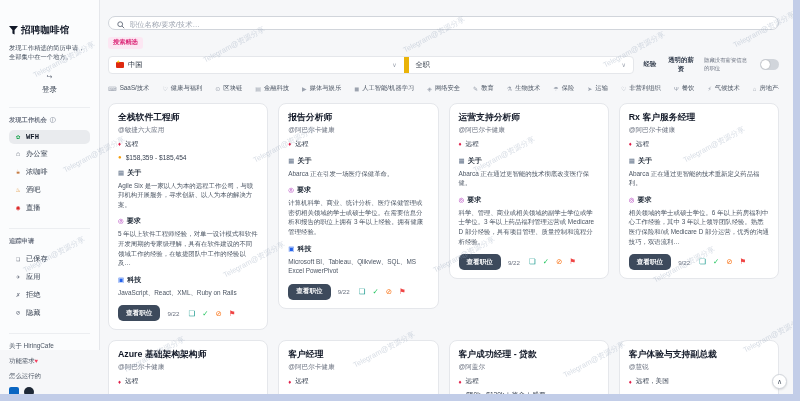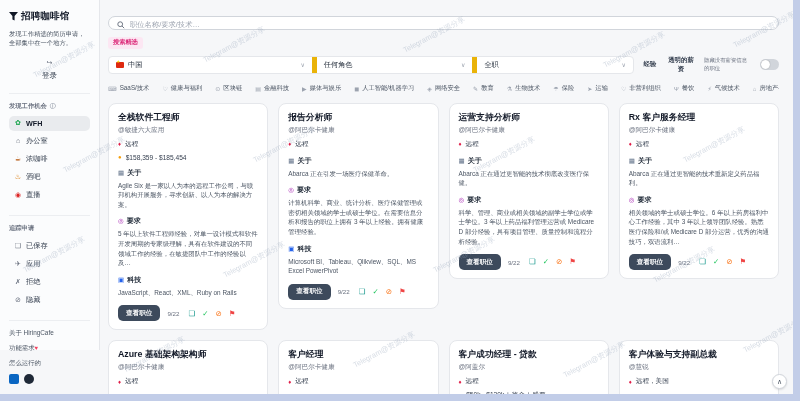--- a/index.html
+++ b/index.html
@@ -6,31 +6,31 @@
   html,body { width:800px; height:401px; overflow:hidden; }
   body { font-family:"Liberation Sans","DejaVu Sans",sans-serif; background:#f6f7f9; color:#111827; }
   .app { position:relative; width:800px; height:401px; overflow:hidden; }
 
   
   .wm { position:absolute; font-size:7.5px; color:rgba(148,163,184,.38); transform:rotate(-28deg);
         white-space:nowrap; pointer-events:none; z-index:40; }
 
   
   .sidebar { position:absolute; left:0; top:0; width:100px; height:350px; background:#fbfcfd;
-             border-right:1px solid #e5e7eb; padding:10px 9px; z-index:2; }
+             border-right:1px solid #e5e7eb; padding:24px 9px; z-index:2; }
   .logo-row { display:flex; align-items:center; gap:3px; }
   .logo-row svg { flex:0 0 auto; }
   .logo-title { font-size:9.5px; font-weight:bold; letter-spacing:.2px; }
   .tagline { margin-top:6px; font-size:6.3px; line-height:1.5; color:#4b5563; }
   .login-row { display:flex; align-items:center; gap:4px; margin-top:11px; font-size:7.5px; color:#374151; cursor:pointer;flex-direction:column; }
   .login-row .ic { color:#6b7280; font-size:7px; }
   .side-section { margin-top:12px; border-top:1px solid #eceef1; padding-top:8px; }
   .side-header { display:flex; align-items:center; gap:3px; font-size:6.3px; font-weight:bold; color:#6b7280; }
   .side-header .info { color:#9ca3af; font-size:6px; }
-  .side-list { list-style:none; margin-top:5px; }
+  .side-list { list-style:none; margin-top:5px;font-family:Liberation Mono, monospace; }
   .side-item { display:flex; align-items:center; gap:4px; font-size:7.2px; color:#374151;
                padding:3px 5px; border-radius:5px; margin-bottom:2px; cursor:pointer; }
   .side-item.active { background:#e9ebee; font-weight:bold; color:#111827; }
   .side-item .ic { width:8px; text-align:center; font-size:7px; }
   .side-foot { margin-top:12px; border-top:1px solid #eceef1; padding-top:8px; }
   .side-link { font-size:6.4px; color:#4b5563; margin-bottom:6px; cursor:pointer; }
   .side-link .hl { color:#f43f5e; font-size:6px; }
   .socials { display:flex; gap:5px; margin-top:4px; }
   .soc-li { width:10px; height:10px; border-radius:2px; background:#0a66c2; color:#fff; font-size:5.5px;
             font-weight:bold; display:flex; align-items:center; justify-content:center; cursor:pointer; }
@@ -190,26 +190,20 @@
     </div>
 
     <span class="badge">搜索精选</span>
 
     <div class="filter-row">
       <div class="selects" id="selects">
           <div class="select sel-0">
             <span style="display: flex; align-items: center;">
               <span class="flag"></span>
               <span>中国</span>
-            </span>
-            <span class="chev">∨</span>
-          </div>
-          <div class="select sel-1">
-            <span style="display: flex; align-items: center;">
-              <span>任何角色</span>
             </span>
             <span class="chev">∨</span>
           </div>
           <div class="select sel-2">
             <span style="display: flex; align-items: center;">
               <span>全职</span>
             </span>
             <span class="chev">∨</span>
           </div>
         </div>

